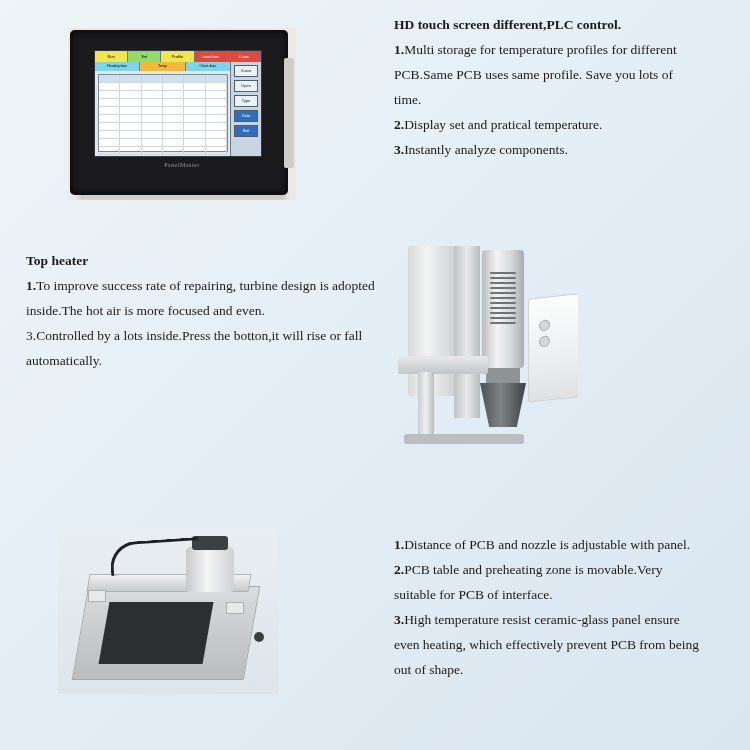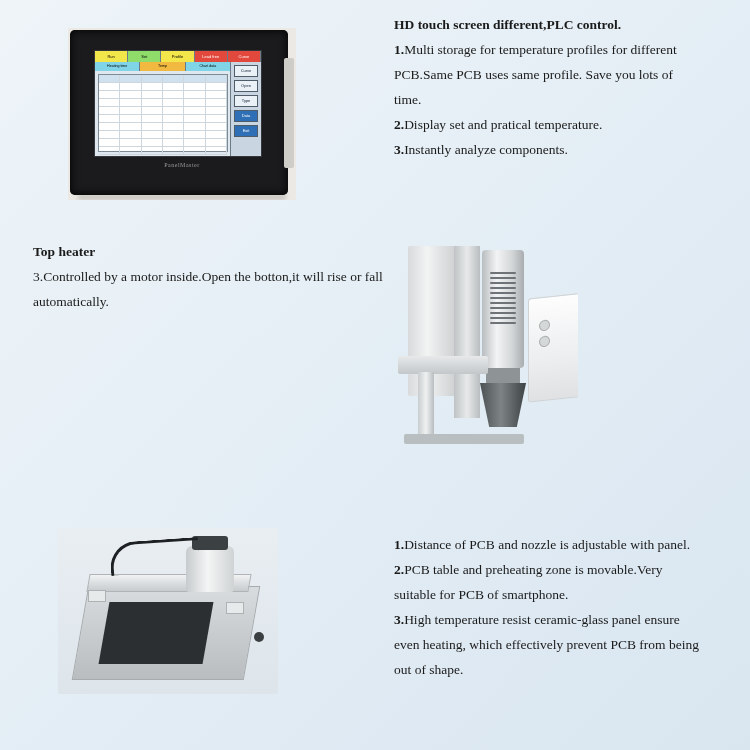--- a/index.html
+++ b/index.html
@@ -469,24 +469,27 @@
       <span class="lead">1.</span><span>Multi storage for temperature profiles for different PCB.Same PCB uses same profile. Save you lots of time.</span>
     </p>
     <p>
       <span class="lead">2.</span><span>Display set and pratical temperature.</span>
     </p>
     <p>
       <span class="lead">3.</span><span>Instantly analyze components.</span>
     </p>
   </div>
 
-  <div class="text-block" id="text-heater" style="left:26px; top:239px; width:352px;margin-left:7px;">
+  <div class="text-block" id="text-heater" style="left:26px; top:248px; width:352px;">
     <p class="heading">Top heater</p>
     <p>
-      <span>3.</span><span>Controlled by a motor inside.Open the botton,it will rise or fall automatically.</span>
+      <span class="lead">1.</span><span>To improve success rate of repairing, turbine design is adopted inside.The hot air is more focused and even.</span>
+    </p>
+    <p>
+      <span>3.</span><span>Controlled by a lots inside.Press the botton,it will rise or fall automatically.</span>
     </p>
   </div>
 
   <div class="photo" id="photo-heater">
     <div class="hz-col"></div>
     <div class="hz-col2"></div>
     <div class="hz-barrel"></div>
     <div class="hz-vents">
       <i></i>
         <i></i>
@@ -525,20 +528,20 @@
     <div class="pt-clip" style="left:30px; top:62px;"></div>
     <div class="pt-clip" style="left:168px; top:74px;"></div>
     <div class="pt-knob" style="left:196px; top:104px;"></div>
   </div>
 
   <div class="text-block" id="text-table" style="left:394px; top:532px; width:312px;">
     <p>
       <span class="lead">1.</span><span>Distance of PCB and nozzle is adjustable with panel.</span>
     </p>
     <p>
-      <span class="lead">2.</span><span>PCB table and preheating zone is movable.Very suitable for PCB of smartphone.</span>
+      <span class="lead">2.</span><span>PCB table and preheating zone is movable.Very suitable for PCB of interface.</span>
     </p>
     <p>
       <span class="lead">3.</span><span>High temperature resist ceramic-glass panel ensure even heating, which effectively prevent PCB from being out of shape.</span>
     </p>
   </div>
 
 </div>
 
 </body></html>

